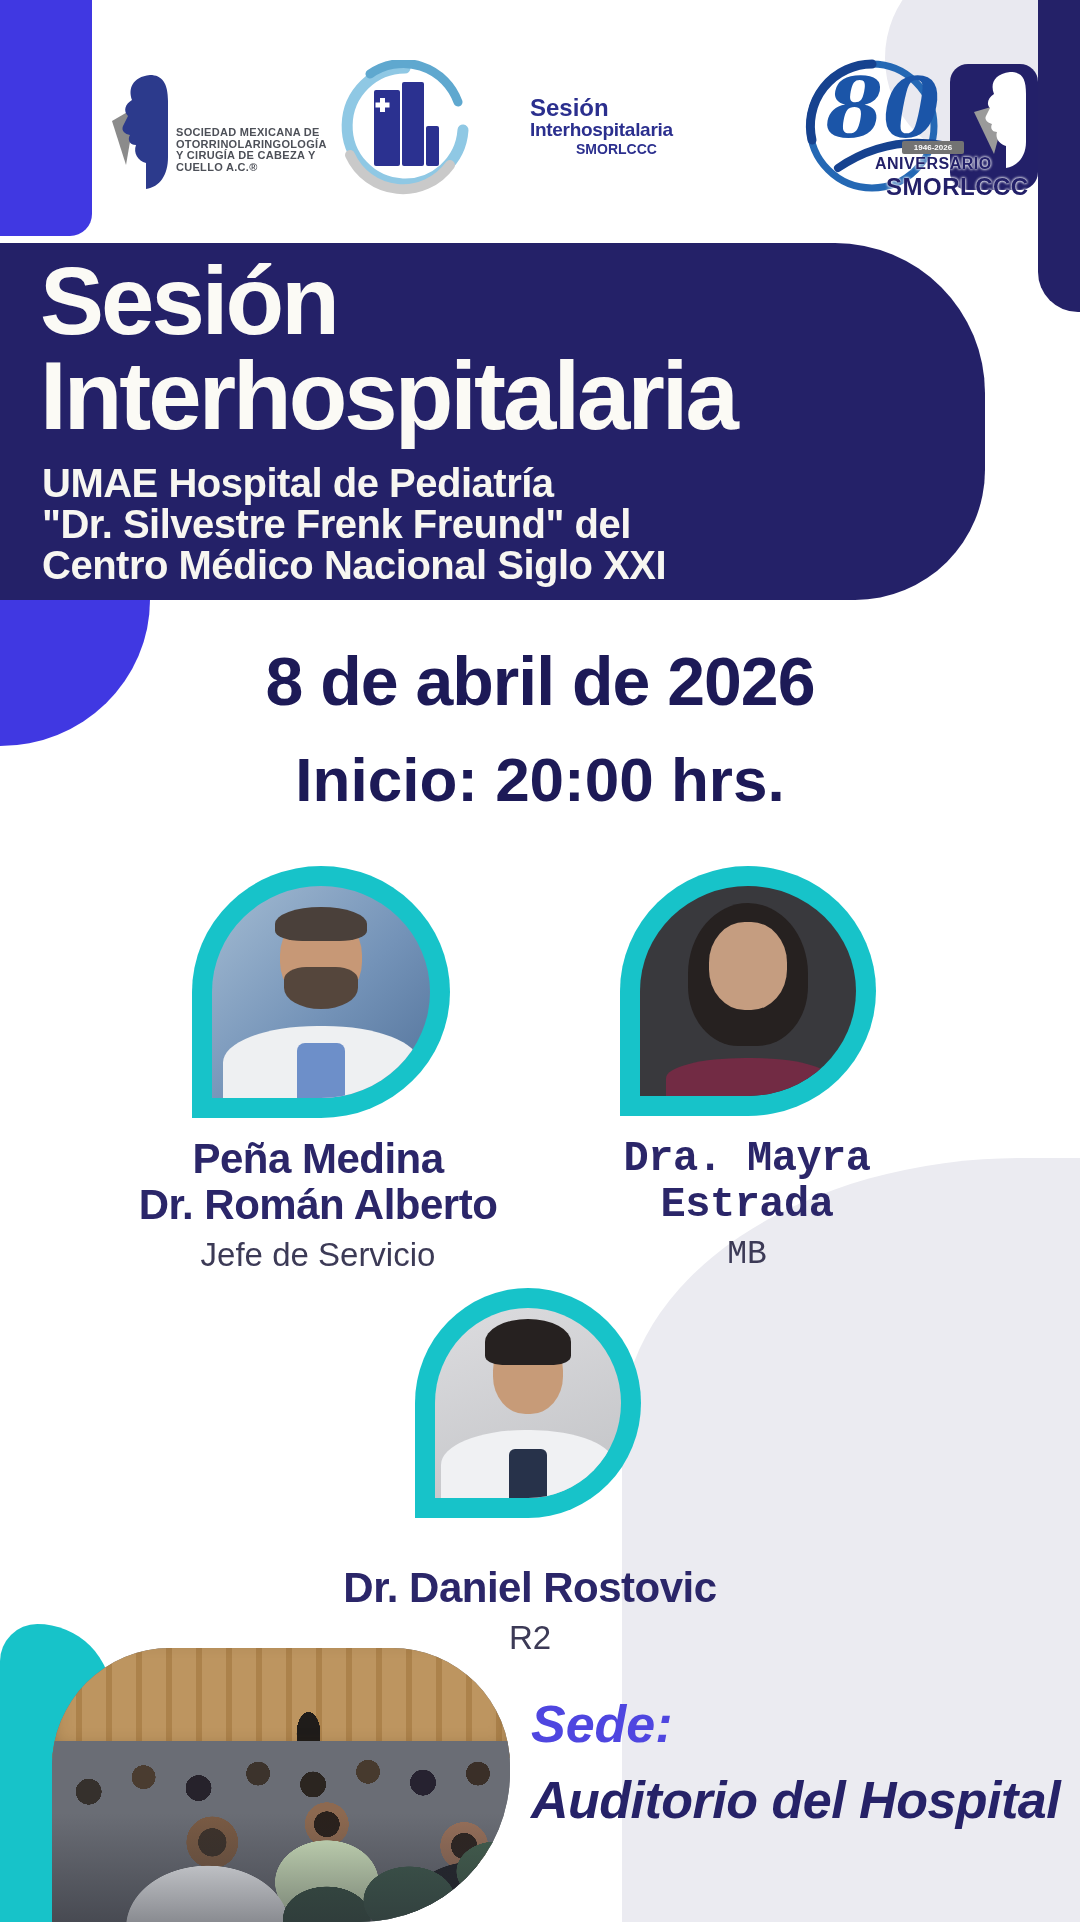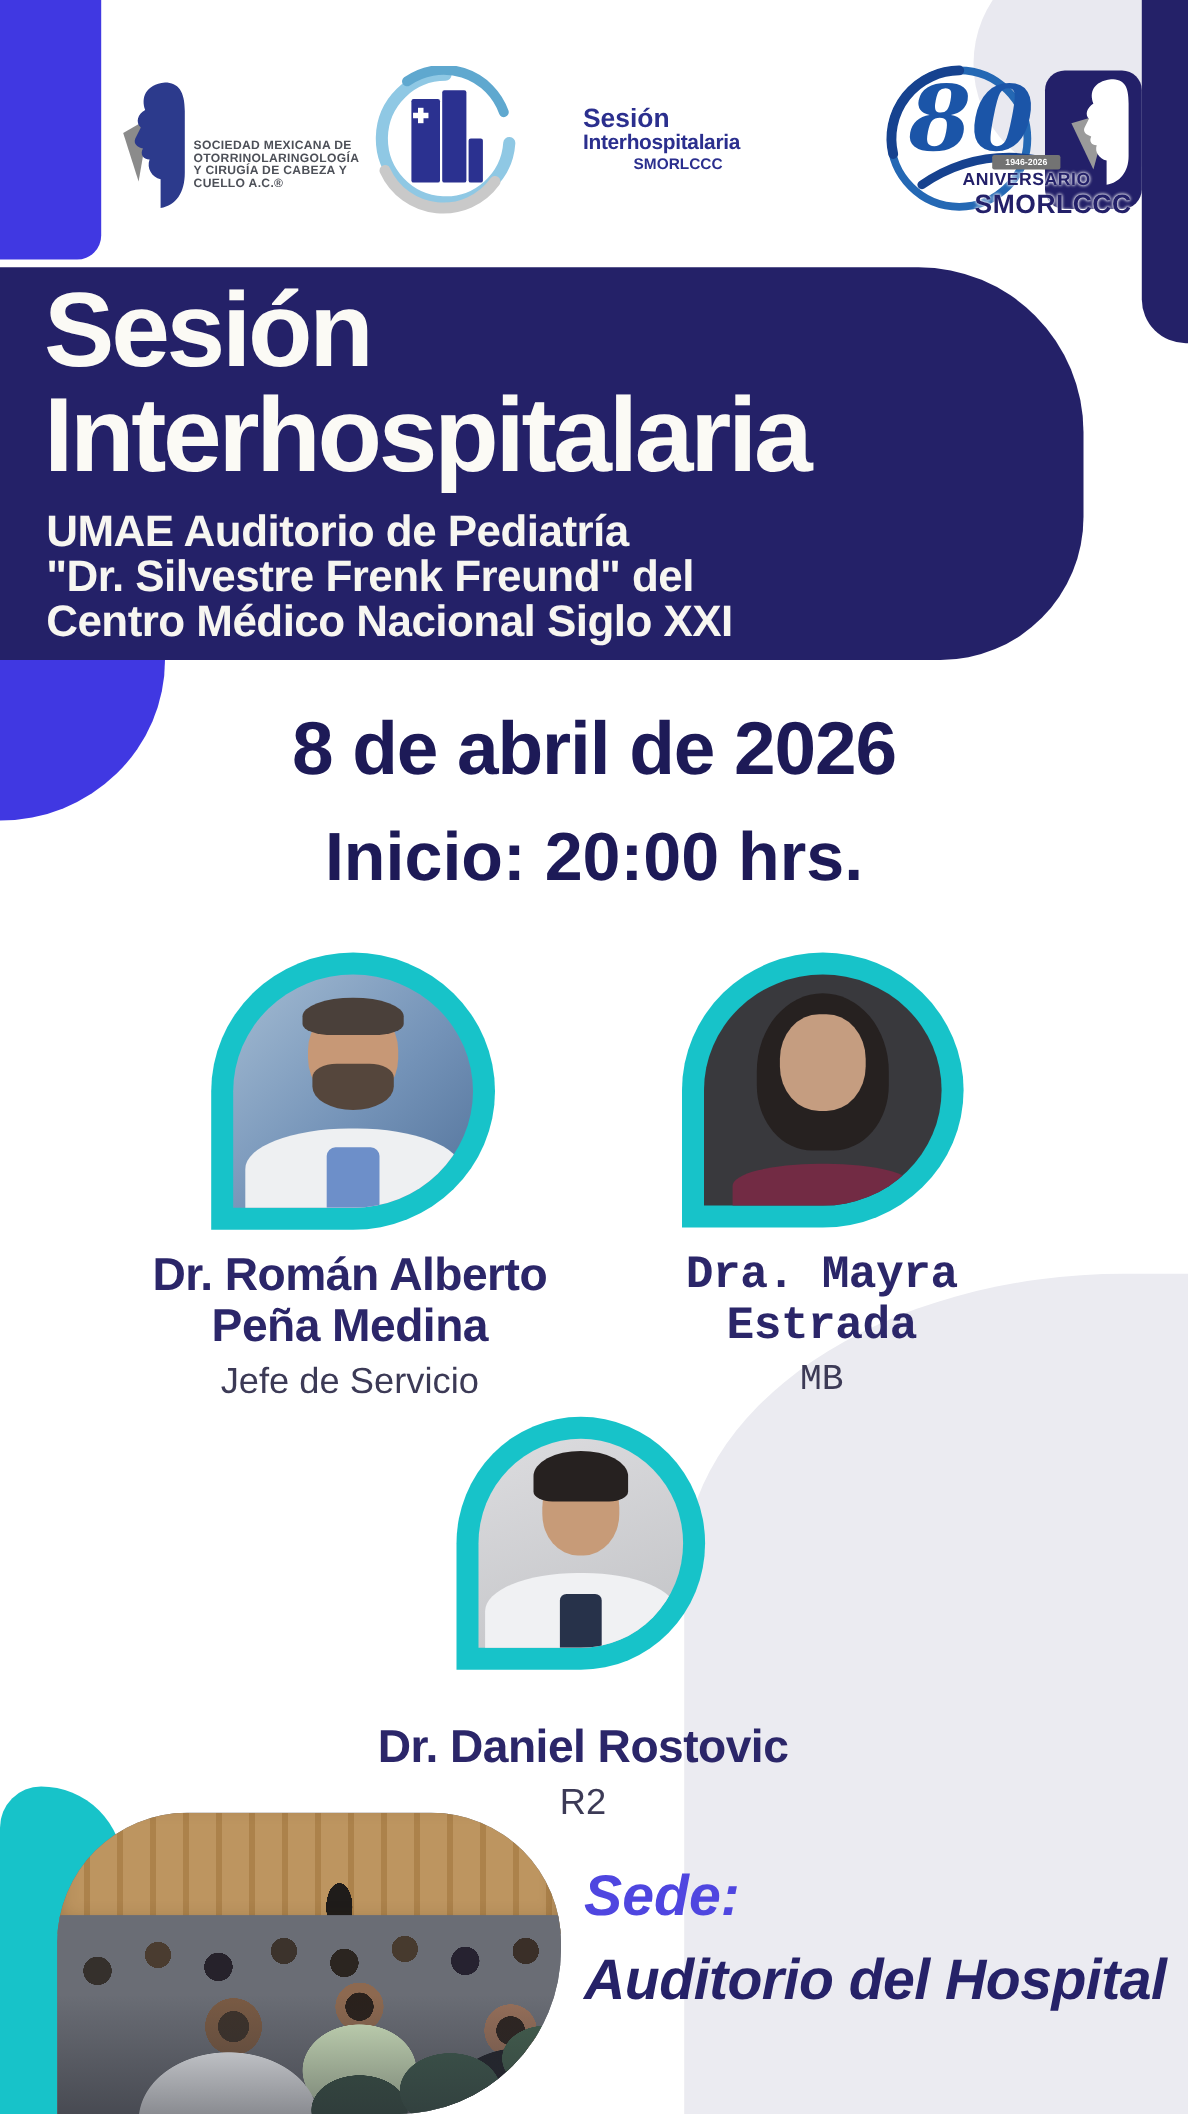--- a/index.html
+++ b/index.html
@@ -178,21 +178,21 @@
     <div class="l80-aniv">ANIVERSARIO</div>
     <div class="l80-org">SMORLCCC</div>
   </div>
 
   <div class="navy-block">
     <div class="main-title">
       <div>Sesión</div>
       <div>Interhospitalaria</div>
     </div>
     <div class="main-sub">
-      <div>UMAE Auditorio de Pediatría</div>
+      <div>UMAE Hospital de Pediatría</div>
       <div>"Dr. Silvestre Frenk Freund" del</div>
       <div>Centro Médico Nacional Siglo XXI</div>
     </div>
   </div>
 
   <div class="event-date">8 de abril de 2026</div>
   <div class="event-time">Inicio: 20:00 hrs.</div>
 
   <div class="teardrop td-1">
     <div class="portrait s1">
@@ -214,22 +214,22 @@
     <div class="portrait s3">
       <div class="f-coat"></div>
       <div class="f-shirt"></div>
       <div class="f-head"></div>
       <div class="f-hair"></div>
     </div>
   </div>
 
   <div class="caption cap-1">
     <div class="cap-name">
+      <div>Peña Medina</div>
       <div>Dr. Román Alberto</div>
-      <div>Peña Medina</div>
     </div>
     <div class="cap-role">Jefe de Servicio</div>
   </div>
   <div class="caption cap-2">
     <div class="cap-name">Dra. Mayra Estrada</div>
     <div class="cap-role">MB</div>
   </div>
   <div class="caption cap-3">
     <div class="cap-name">Dr. Daniel Rostovic</div>
     <div class="cap-role">R2</div>

